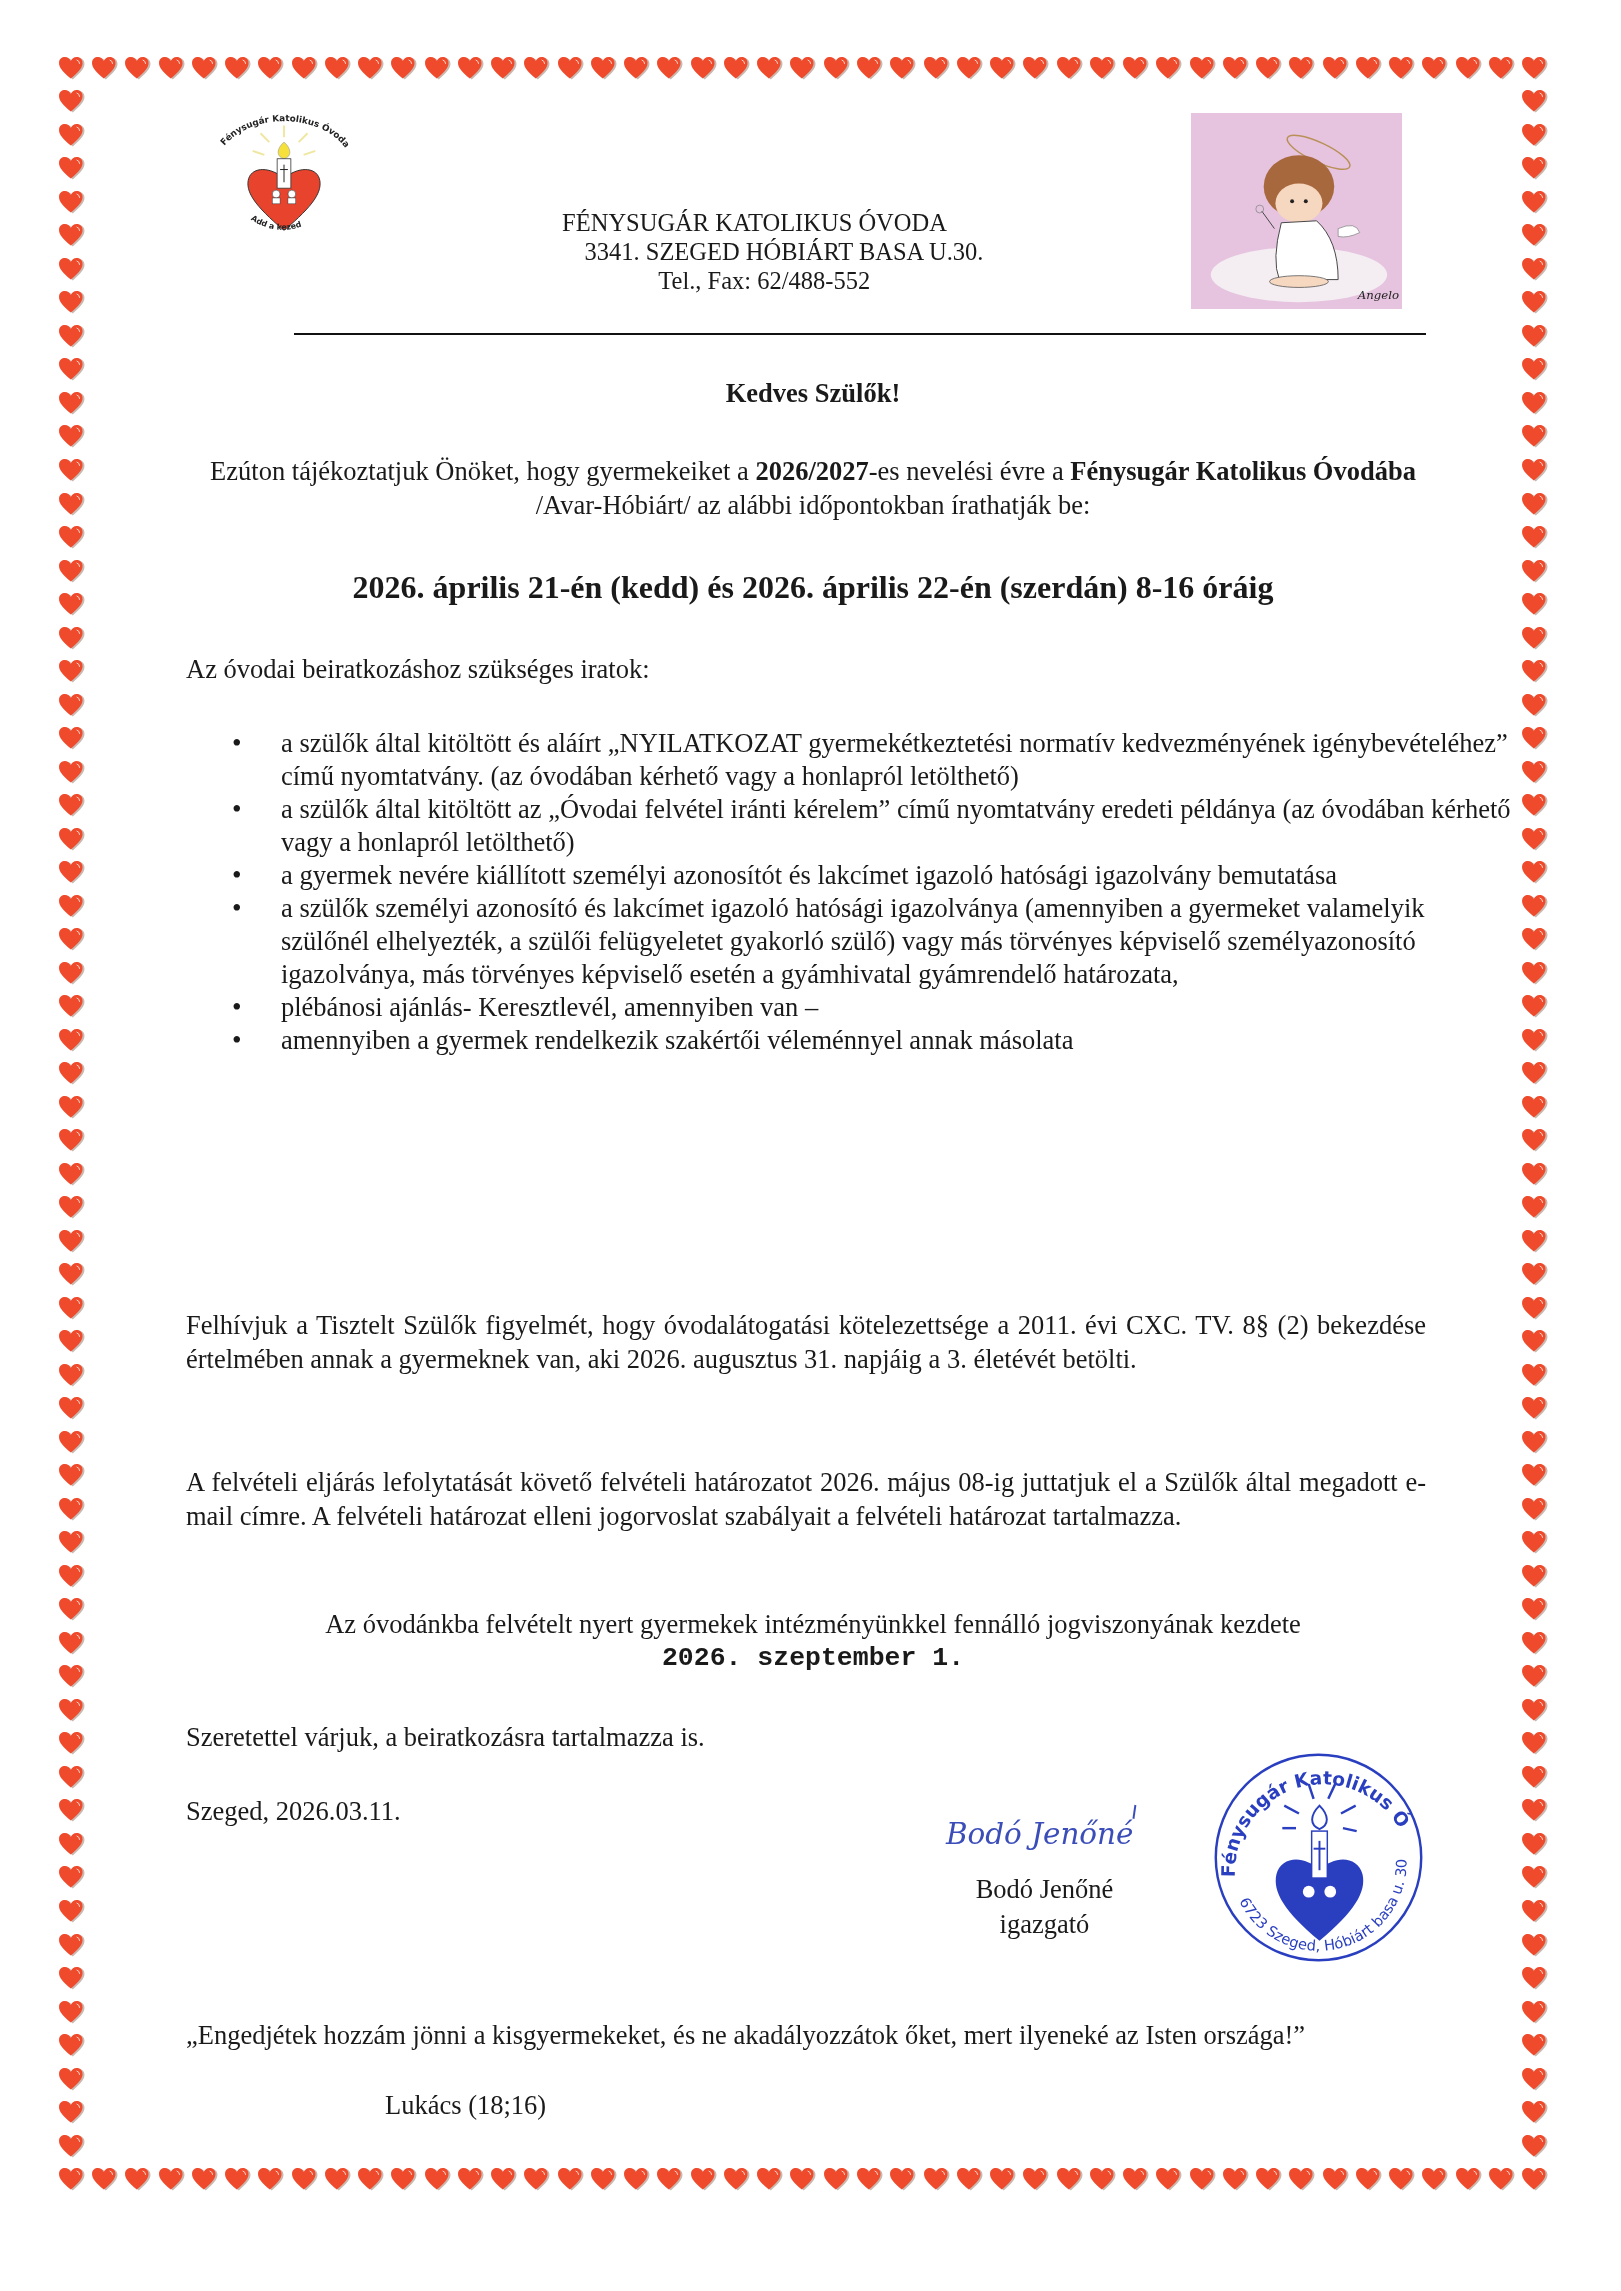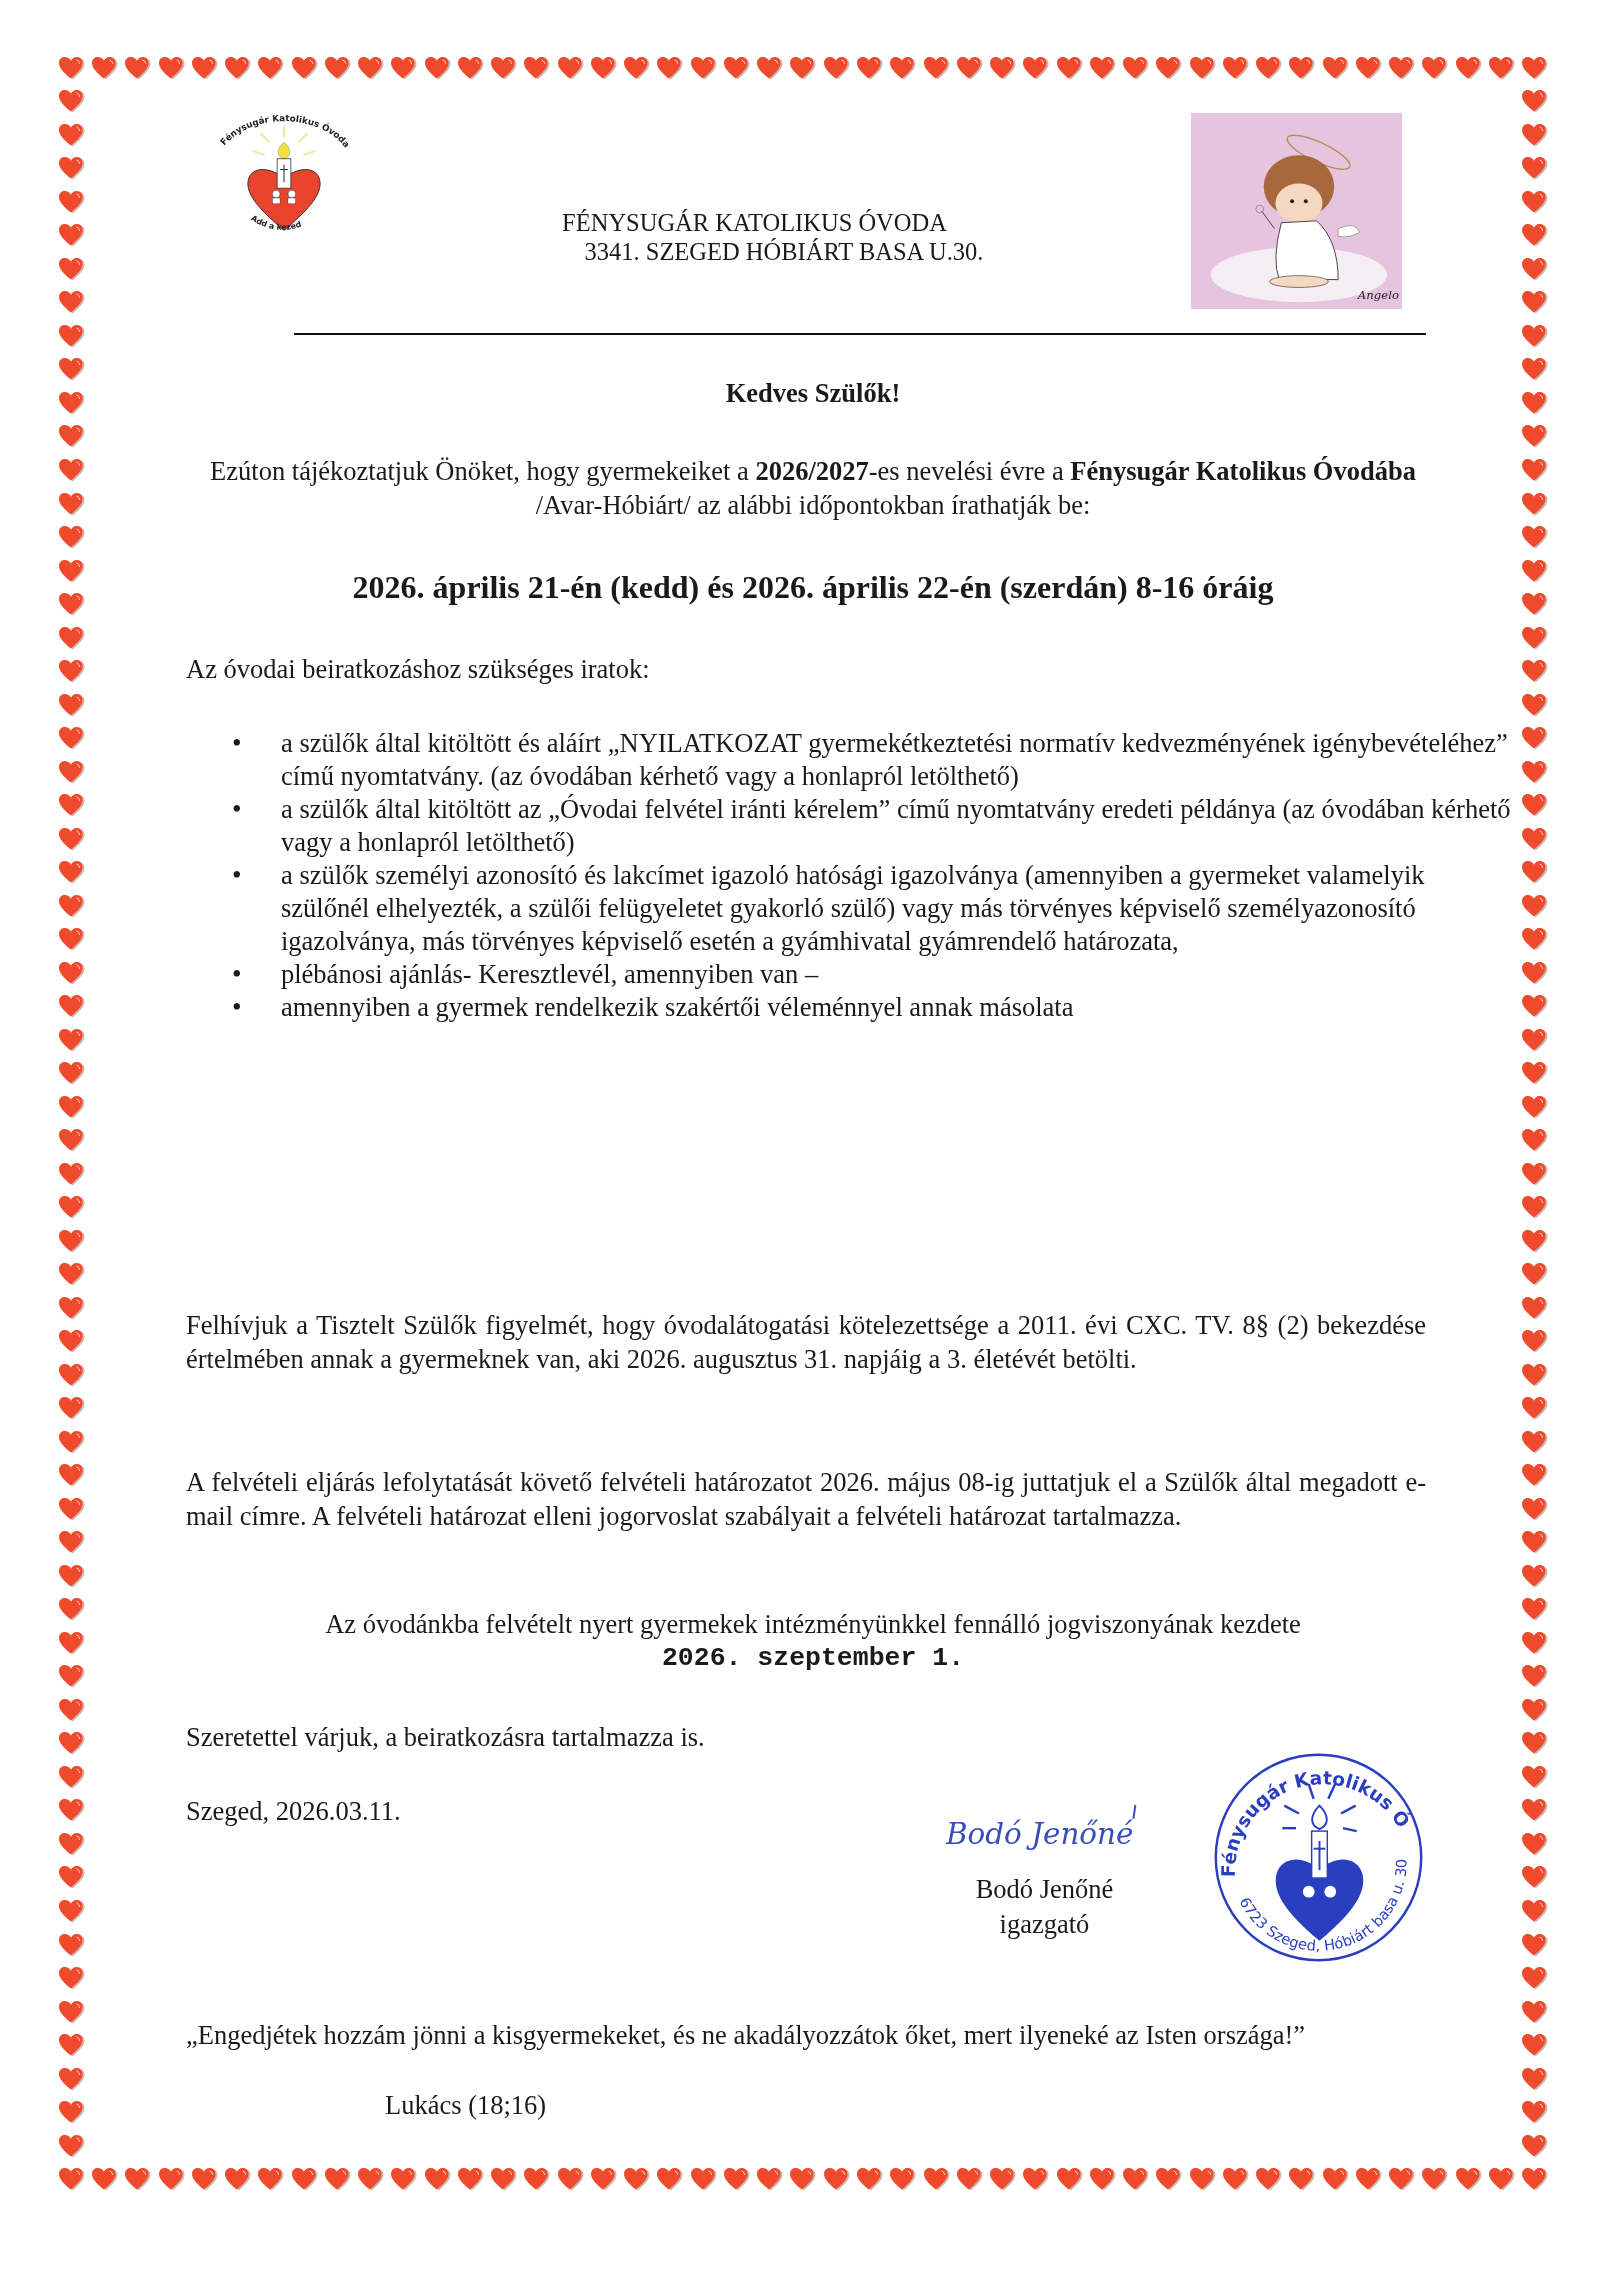--- a/index.html
+++ b/index.html
@@ -1147,20 +1147,21 @@
   <rect x="88" y="102" width="8" height="6" fill="#fff" stroke="#333" stroke-width="0.5"></rect>
   <rect x="104" y="102" width="8" height="6" fill="#fff" stroke="#333" stroke-width="0.5"></rect>
   <text font-family="DejaVu Sans, sans-serif" font-size="8" font-weight="bold" fill="#222">
     <textPath href="#arcBot" startOffset="8%">Add a kezed</textPath>
   </text>
 </svg>
 
 <div class="header-block">
   <span class="l1">FÉNYSUGÁR KATOLIKUS ÓVODA</span>
   <span class="l2">3341. SZEGED HÓBIÁRT BASA U.30.</span>
+  <span class="l3">Tel., Fax: 62/488-552</span>
 </div>
 
 <div class="angel">
   <svg width="211" height="196" viewBox="0 0 215 200">
     <ellipse cx="110" cy="165" rx="90" ry="28" fill="#f4eef3"></ellipse>
     <ellipse cx="130" cy="40" rx="35" ry="10" fill="none" stroke="#b99058" stroke-width="1.5" transform="rotate(25 130 40)"></ellipse>
     <ellipse cx="110" cy="75" rx="36" ry="32" fill="#a8683e"></ellipse>
     <ellipse cx="110" cy="92" rx="24" ry="20" fill="#f6d7bf"></ellipse>
     <circle cx="103" cy="90" r="2" fill="#222"></circle>
       <circle cx="117" cy="90" r="2" fill="#222"></circle>
@@ -1181,20 +1182,21 @@
   <span>Ezúton tájékoztatjuk Önöket, hogy gyermekeiket a </span><b>2026/2027</b><span>-es nevelési évre a </span><b>Fénysugár Katolikus Óvodába</b><span> /Avar-Hóbiárt/ az alábbi időpontokban írathatják be:</span>
 </div>
 
 <div class="text center dates">2026. április 21-én (kedd) és 2026. április 22-én (szerdán) 8-16 óráig</div>
 
 <div class="text docs-title">Az óvodai beiratkozáshoz szükséges iratok:</div>
 
 <ul class="docs">
   <li>a szülők által kitöltött és aláírt „NYILATKOZAT gyermekétkeztetési normatív kedvezményének igénybevételéhez” című nyomtatvány. (az óvodában kérhető vagy a honlapról letölthető)</li>
   <li>a szülők által kitöltött az „Óvodai felvétel iránti kérelem” című nyomtatvány eredeti példánya (az óvodában kérhető vagy a honlapról letölthető)</li>
+  <li>a gyermek nevére kiállított személyi azonosítót és lakcímet igazoló hatósági igazolvány bemutatása</li>
   <li>a szülők személyi azonosító és lakcímet igazoló hatósági igazolványa (amennyiben a gyermeket valamelyik szülőnél elhelyezték, a szülői felügyeletet gyakorló szülő) vagy más törvényes képviselő személyazonosító igazolványa, más törvényes képviselő esetén a gyámhivatal gyámrendelő határozata,</li>
   <li>plébánosi ajánlás- Keresztlevél, amennyiben van –</li>
   <li>amennyiben a gyermek rendelkezik szakértői véleménnyel annak másolata</li>
 </ul>
 
 <div class="text para1">Felhívjuk a Tisztelt Szülők figyelmét, hogy óvodalátogatási kötelezettsége a 2011. évi CXC. TV. 8§ (2) bekezdése értelmében annak a gyermeknek van, aki 2026. augusztus 31. napjáig a 3. életévét betölti.</div>
 <div class="text para2">A felvételi eljárás lefolytatását követő felvételi határozatot 2026. május 08-ig juttatjuk el a Szülők által megadott e-mail címre. A felvételi határozat elleni jogorvoslat szabályait a felvételi határozat tartalmazza.</div>
 
 <div class="text center para3">
   <div>Az óvodánkba felvételt nyert gyermekek intézményünkkel fennálló jogviszonyának kezdete</div>

